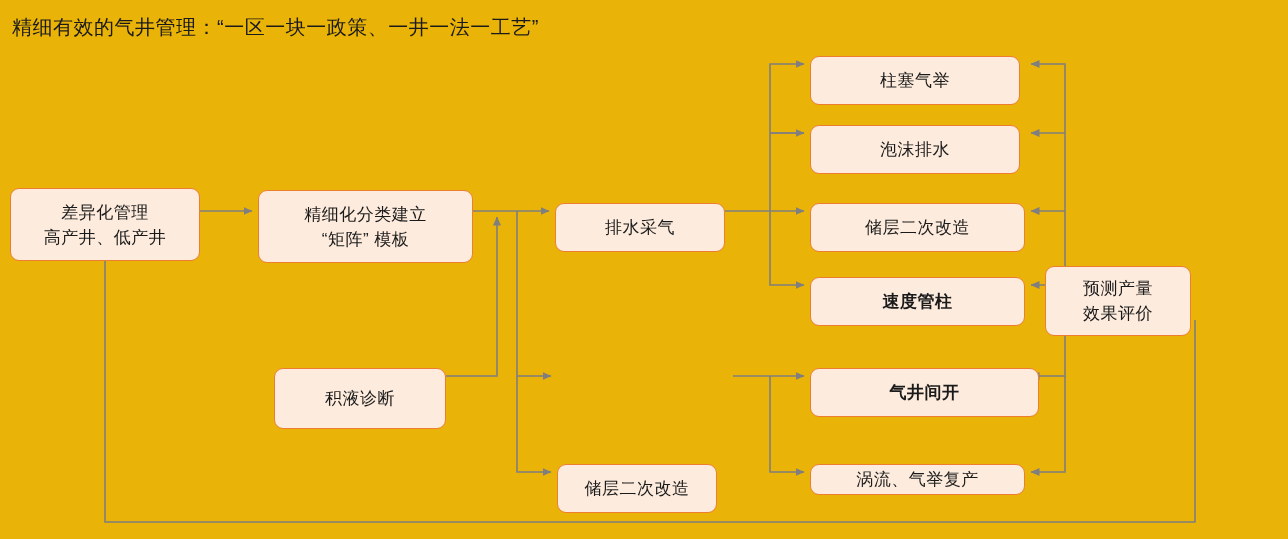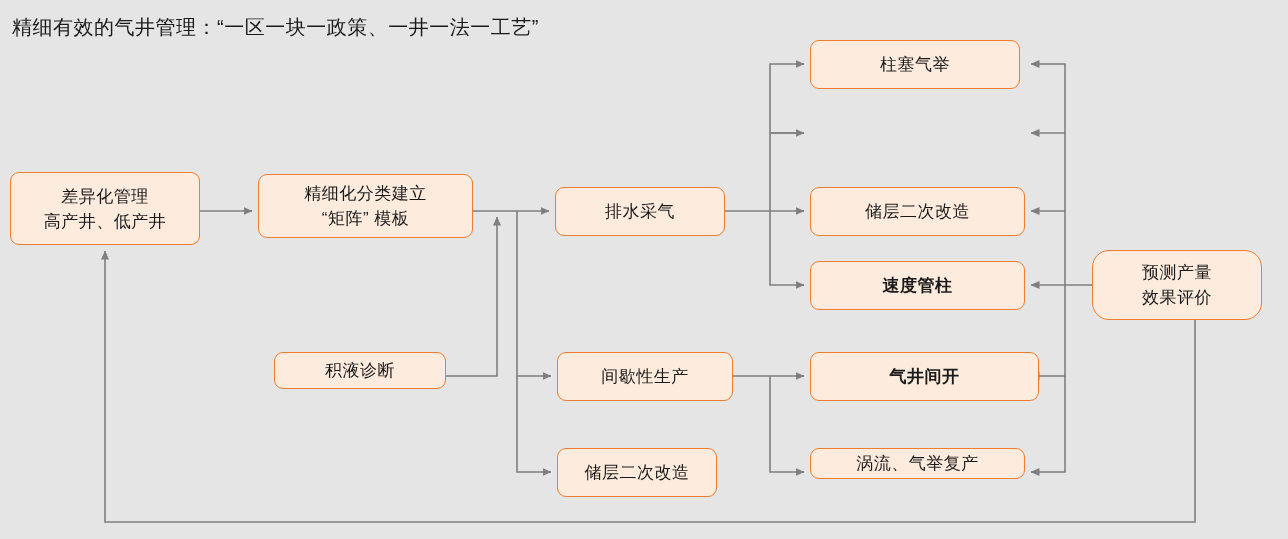--- a/index.html
+++ b/index.html
@@ -7,21 +7,21 @@
     padding: 0;
     background: #ffffff;
   }
   body {
     font-family: "Liberation Sans", "DejaVu Sans", sans-serif;
   }
   #canvas {
     position: relative;
     width: 1288px;
     height: 539px;
-    background: #e5e5e5;
+    background: #eab308;
     overflow: hidden;
   }
   #title {
     position: absolute;
     left: 12px;
     top: 14px;
     font-size: 20px;
     line-height: 26px;
     color: #1a1a1a;
     white-space: nowrap;
@@ -42,20 +42,21 @@
     border-radius: 9px;
     display: flex;
     align-items: center;
     justify-content: center;
     text-align: center;
     color: #1a1a1a;
     font-size: 17px;
     line-height: 25px;
     letter-spacing: 0.5px;
     padding: 0 6px;
+    margin-top: 16px;
   }
   .node .label {
     display: block;
     white-space: pre-line;
   }
 </style>
 </head>
 <body>
 
 <div id="canvas">
@@ -96,60 +97,60 @@
 
       <path d="M1195,320 L1195,522 L105,522 L105,251" marker-end="url(#arrowR)"></path>
     </g>
   </svg>
 
   <div class="node" style="left:10px;  top:172px; width:190px; height:73px;">
     <span class="label">差异化管理
 高产井、低产井</span>
   </div>
 
-  <div class="node" style="left:258px; top:174px; width:215px; height:64px;">
+  <div class="node" style="left:258px; top:174px; width:215px; height:73px;">
     <span class="label">精细化分类建立
 “矩阵” 模板</span>
   </div>
 
-  <div class="node" style="left:274px; top:352px; width:172px; height:37px;">
+  <div class="node" style="left:274px; top:352px; width:172px; height:61px;">
     <span class="label">积液诊断</span>
   </div>
 
   <div class="node" style="left:555px; top:187px; width:170px; height:49px;">
     <span class="label">排水采气</span>
   </div>
 
-  <div class="node" style="left:557px; top:352px; width:176px; height:49px;">
-    <span class="label">间歇性生产</span>
-  </div>
 
   <div class="node" style="left:557px; top:448px; width:160px; height:49px;">
     <span class="label">储层二次改造</span>
   </div>
 
   <div class="node" style="left:810px; top:40px;  width:210px; height:49px;">
     <span class="label">柱塞气举</span>
   </div>
 
+  <div class="node" style="left:810px; top:109px; width:210px; height:49px;">
+    <span class="label">泡沫排水</span>
+  </div>
 
   <div class="node" style="left:810px; top:187px; width:215px; height:49px;">
     <span class="label">储层二次改造</span>
   </div>
 
   <div class="node" style="left:810px; top:261px; width:215px; height:49px;font-weight:bold;">
     <span class="label">速度管柱</span>
   </div>
 
   <div class="node" style="left:810px; top:352px; width:229px; height:49px;font-weight:bold;">
     <span class="label">气井间开</span>
   </div>
 
   <div class="node" style="left:810px; top:448px; width:215px; height:31px;">
     <span class="label">涡流、气举复产</span>
   </div>
 
-  <div class="node" style="left:1092px; top:250px; width:170px; height:70px;border-radius:17px;">
+  <div class="node" style="left:1045px; top:250px; width:146px; height:70px;">
     <span class="label">预测产量
 效果评价</span>
   </div>
 
 </div>
 
 </body></html>

